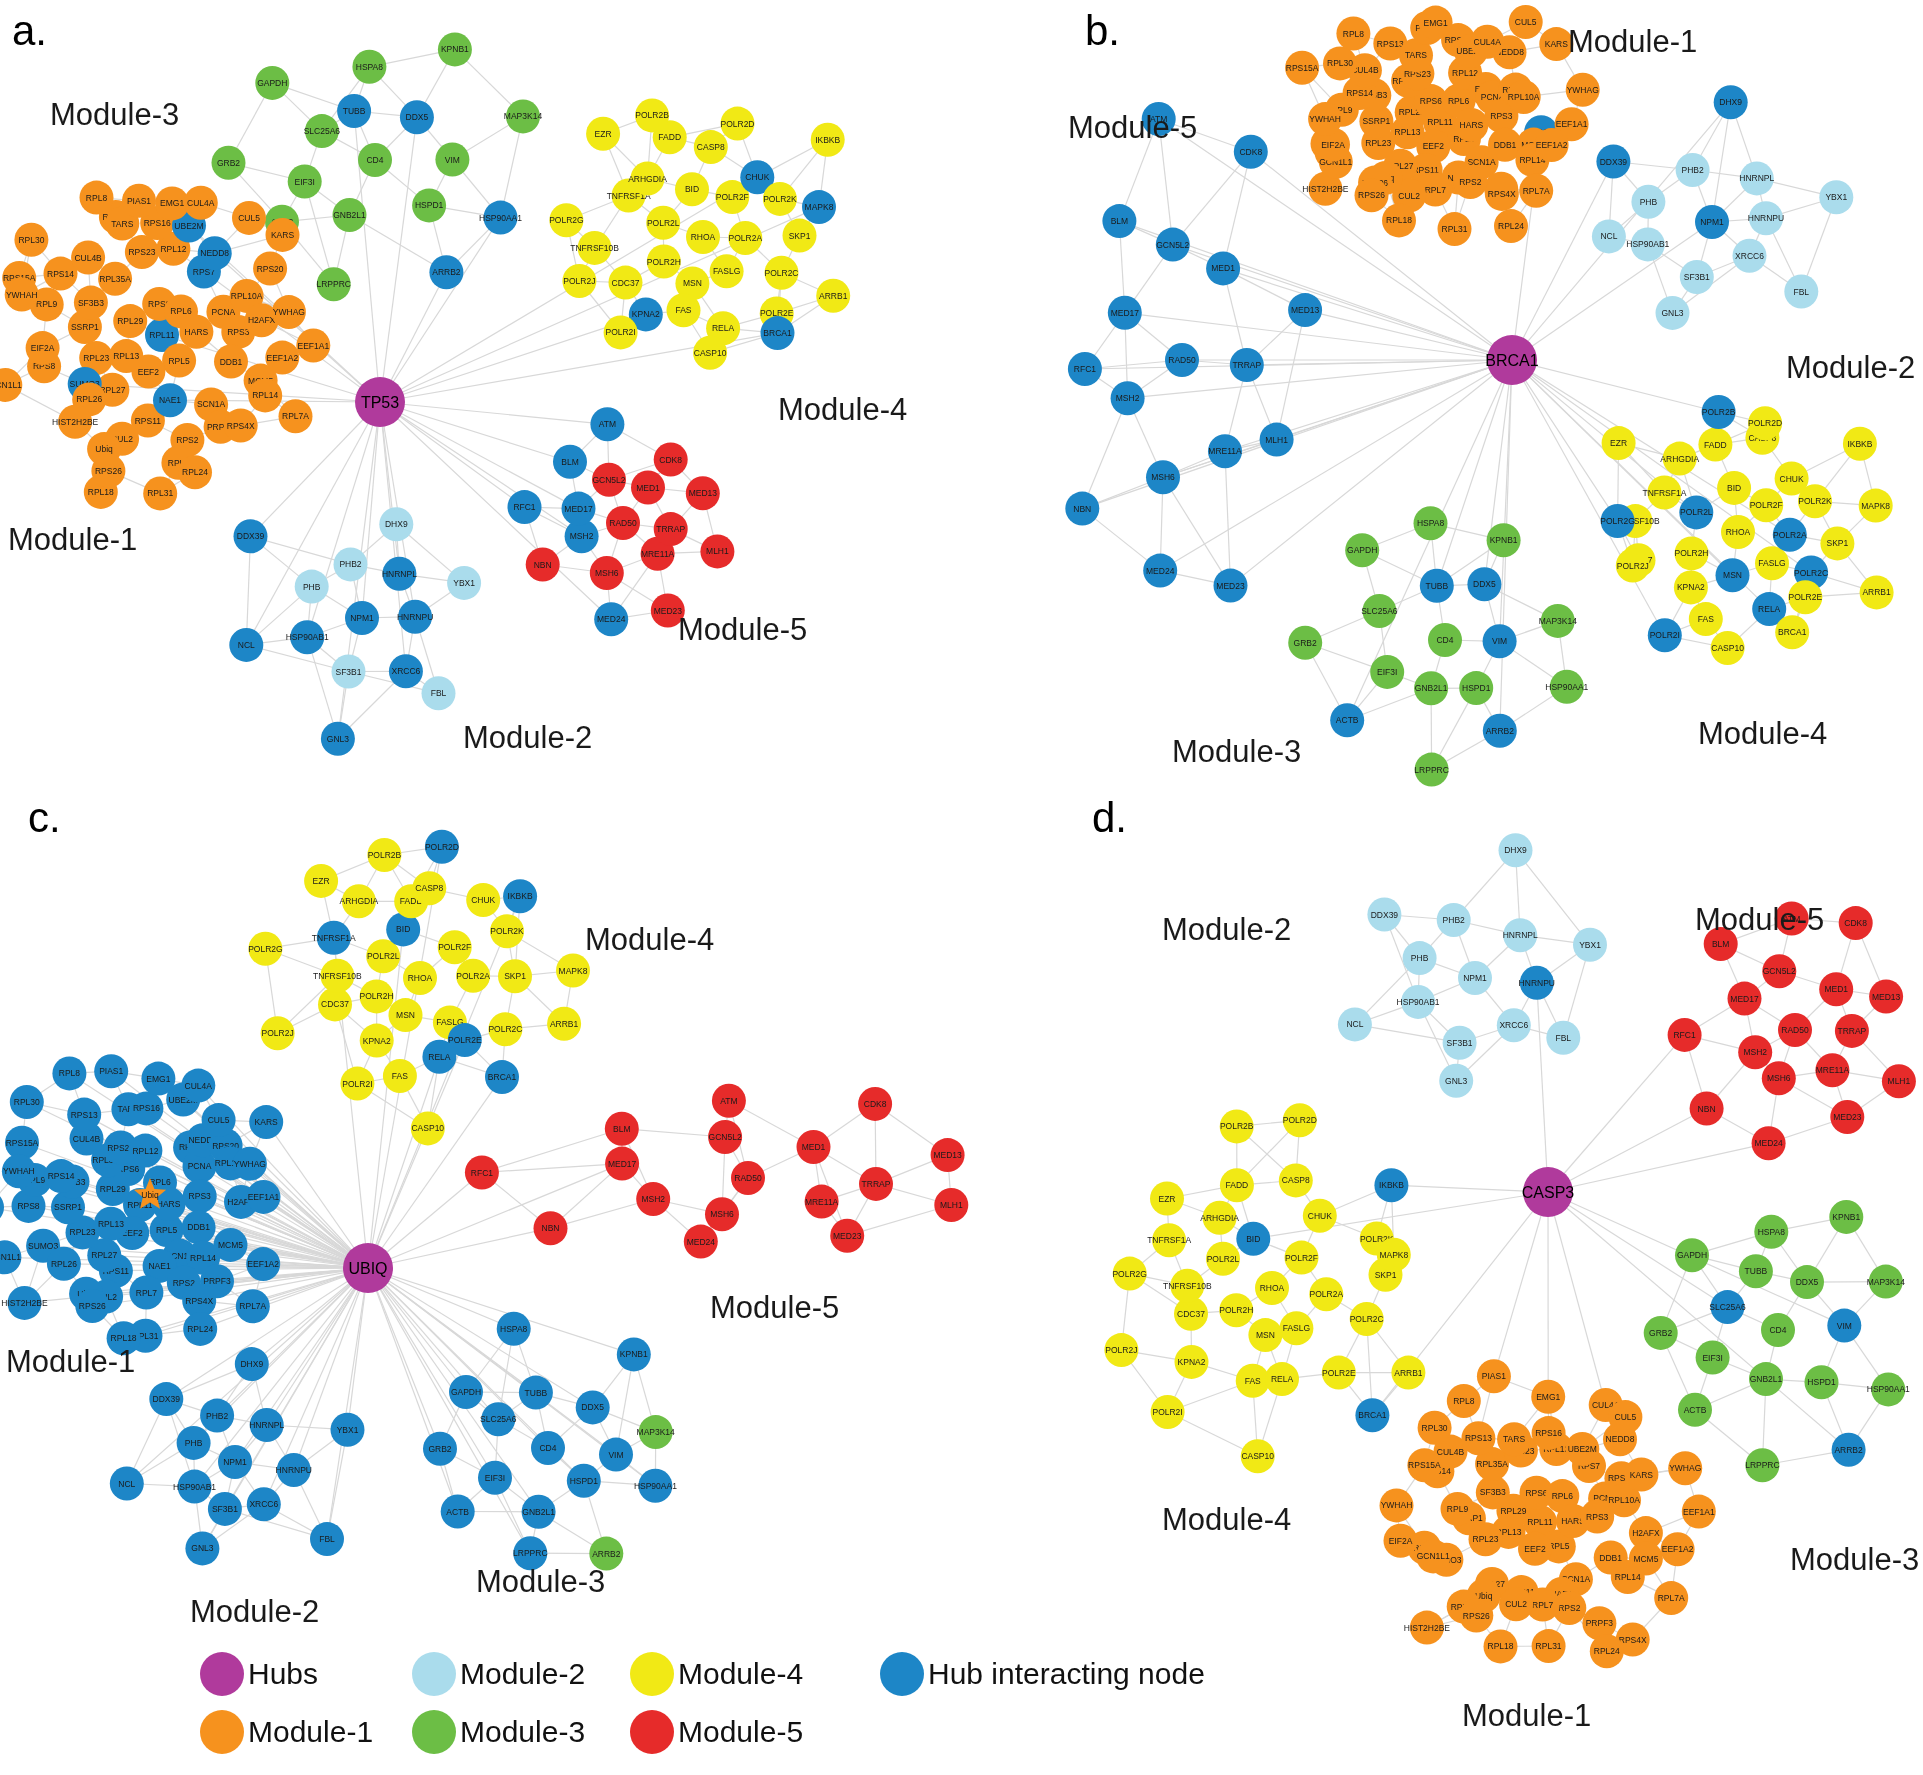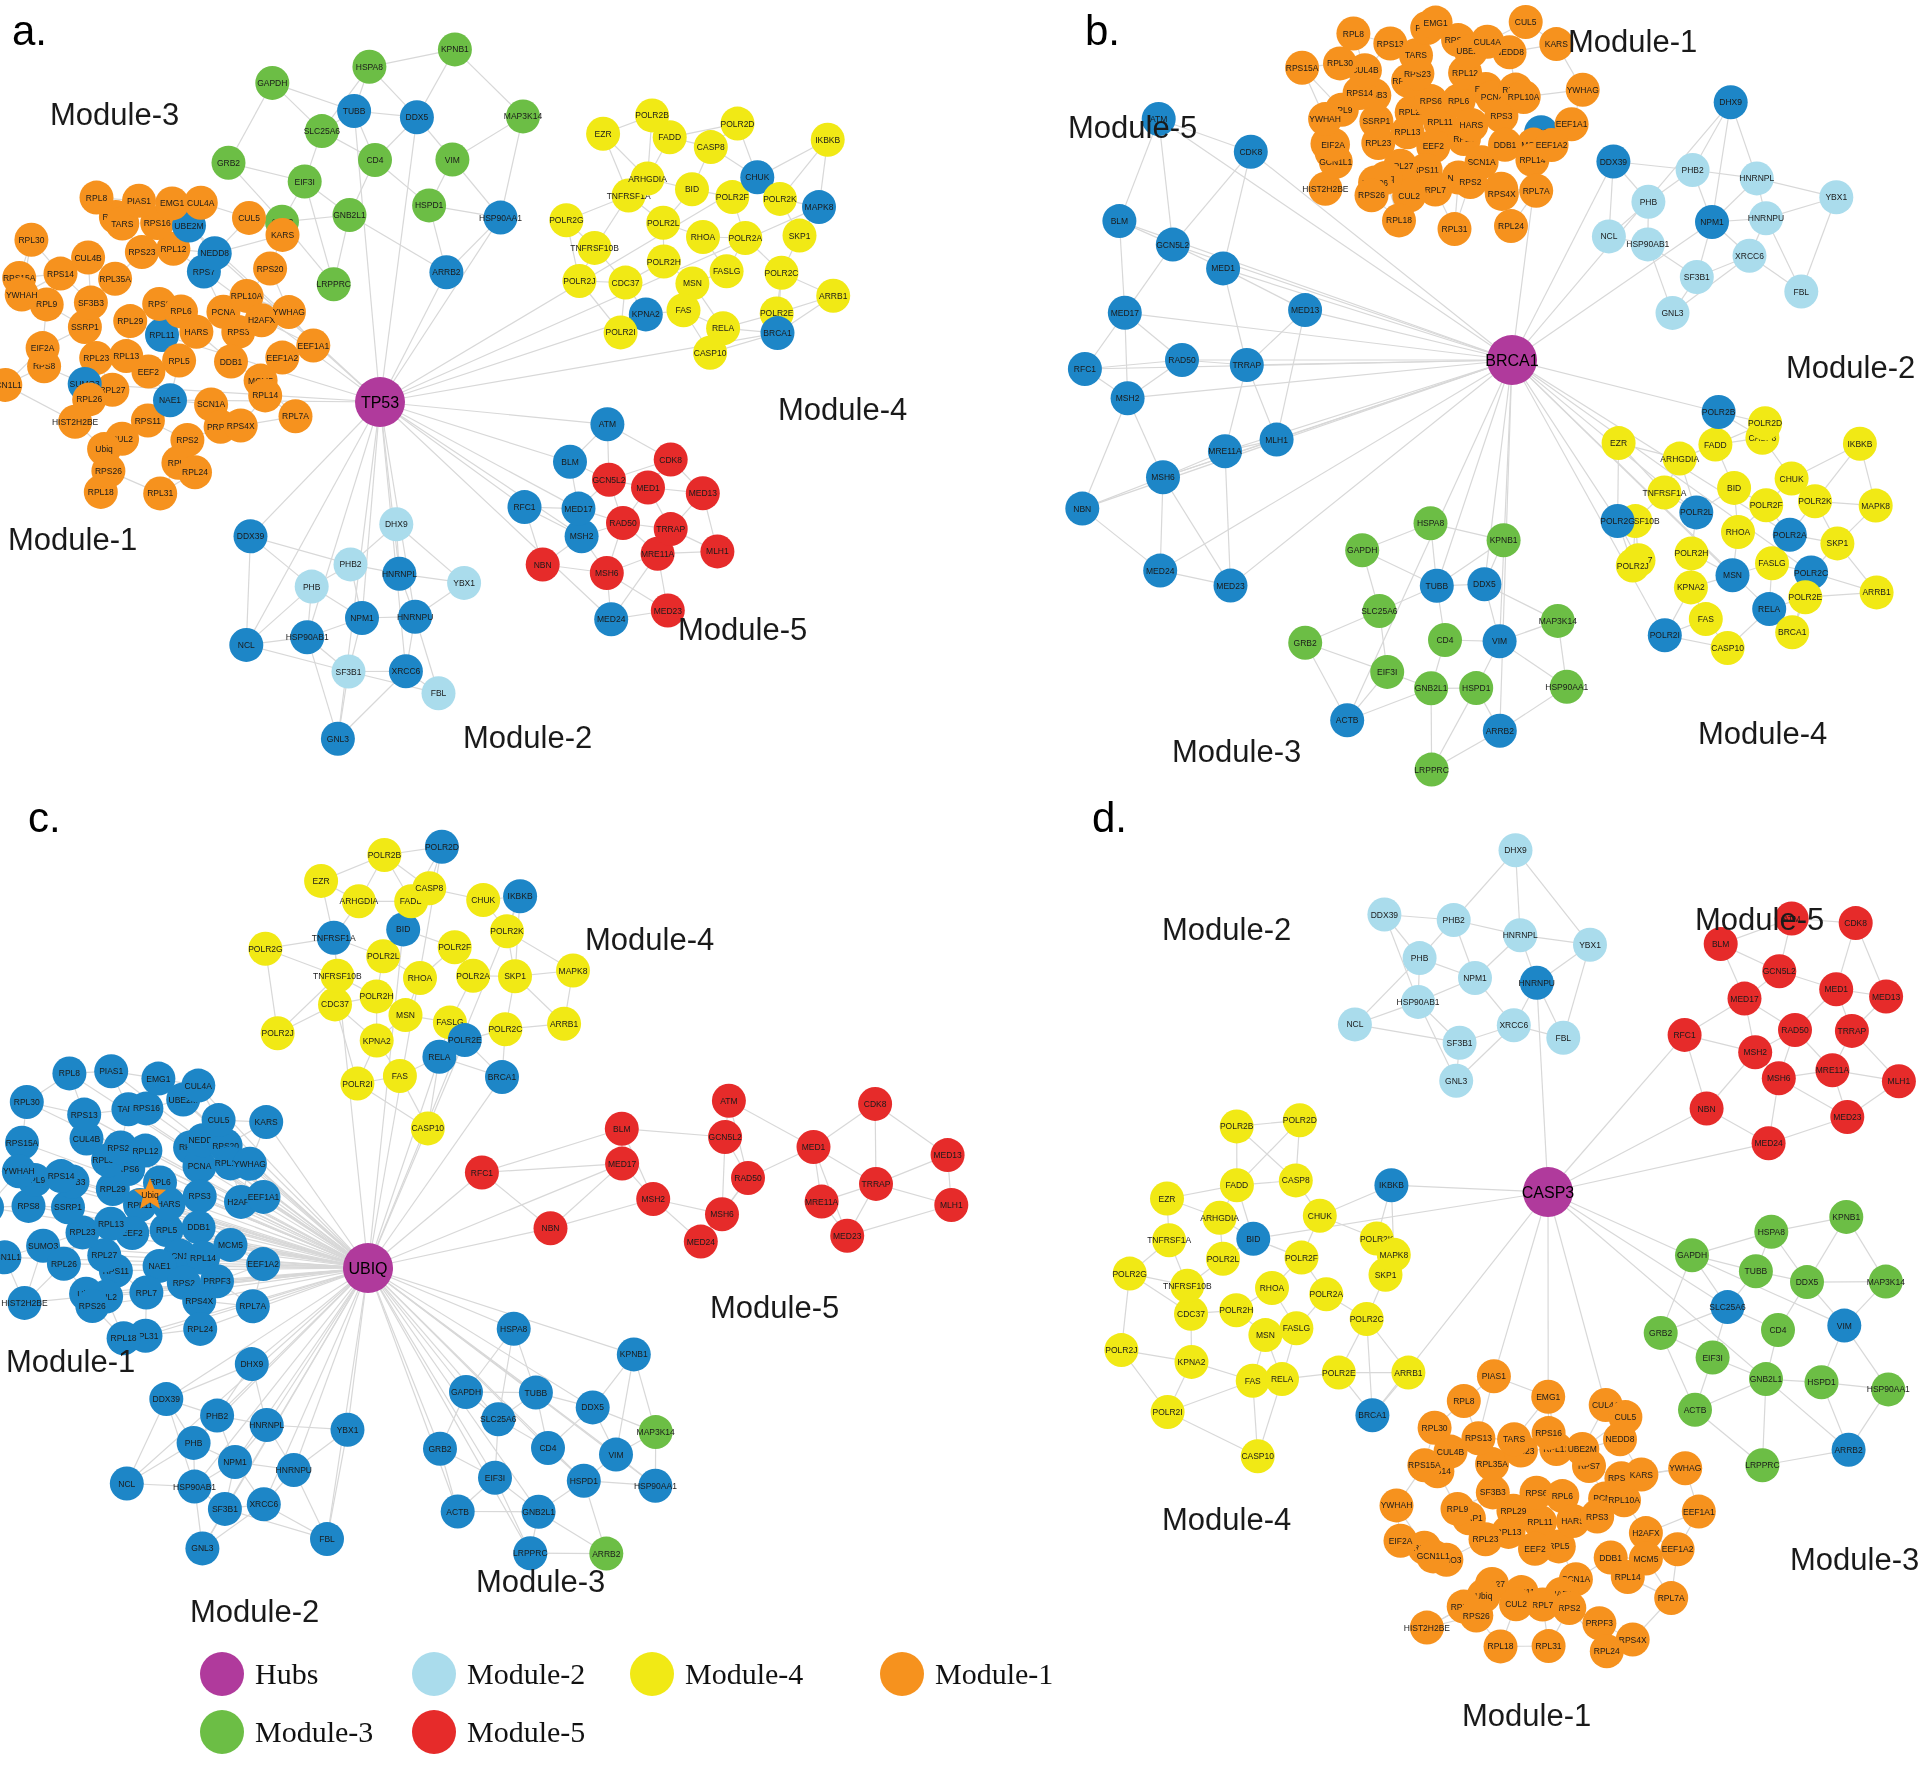--- a/index.html
+++ b/index.html
@@ -4,21 +4,21 @@
 <style>
   html,body{margin:0;padding:0;background:#ffffff;}
   .figure{position:relative;width:1923px;height:1775px;font-family:"Liberation Sans",sans-serif;overflow:hidden;background:#fff;}
   #network-svg{position:absolute;left:0;top:0;}
   #network-svg text{font-family:"Liberation Sans",sans-serif;}
   .node-label{font-size:8.5px;text-anchor:middle;fill:#1a1a1a;pointer-events:none;}
   .hub-label{font-size:16px;text-anchor:middle;fill:#000;}
   .module-label{font-size:31px;fill:#1a1a1a;}
   .panel-letter{font-size:42px;fill:#000;}
   .legend{position:absolute;left:200px;top:1652px;display:grid;grid-template-columns:212px 218px 250px 470px;row-gap:14px;align-items:center;}
-  .legend-item{display:flex;align-items:center;gap:11px;font-size:30px;color:#111;font-family:Liberation Serif, serif;}
+  .legend-item{display:flex;align-items:center;gap:4px;font-size:30px;color:#111;}
   .dot{width:44px;height:44px;border-radius:50%;flex:0 0 auto;}
   .line-swatch{width:56px;height:5px;flex:0 0 auto;}
 </style>
 </head>
 <body>
 
 <div class="figure">
   <svg id="network-svg" width="1923" height="1775" viewBox="0 0 1923 1775">
       <g stroke="#d8d8d8" stroke-width="1.2" fill="none">
         <line x1="375.0" y1="160.0" x2="354.1" y2="111.0"></line>
@@ -2519,20 +2519,24 @@
     </div>
     <div class="legend-item">
       <span class="dot" style="background: rgb(170, 220, 236);"></span>
       <span>Module-2</span>
     </div>
     <div class="legend-item">
       <span class="dot" style="background: rgb(241, 233, 21);"></span>
       <span>Module-4</span>
     </div>
     <div class="legend-item">
+      <span class="dot" style="background: rgb(29, 134, 199);"></span>
+      <span>Hub interacting node</span>
+    </div>
+    <div class="legend-item">
       <span class="dot" style="background: rgb(246, 146, 30);"></span>
       <span>Module-1</span>
     </div>
     <div class="legend-item">
       <span class="dot" style="background: rgb(108, 190, 69);"></span>
       <span>Module-3</span>
     </div>
     <div class="legend-item">
       <span class="dot" style="background: rgb(230, 43, 42);"></span>
       <span>Module-5</span>

